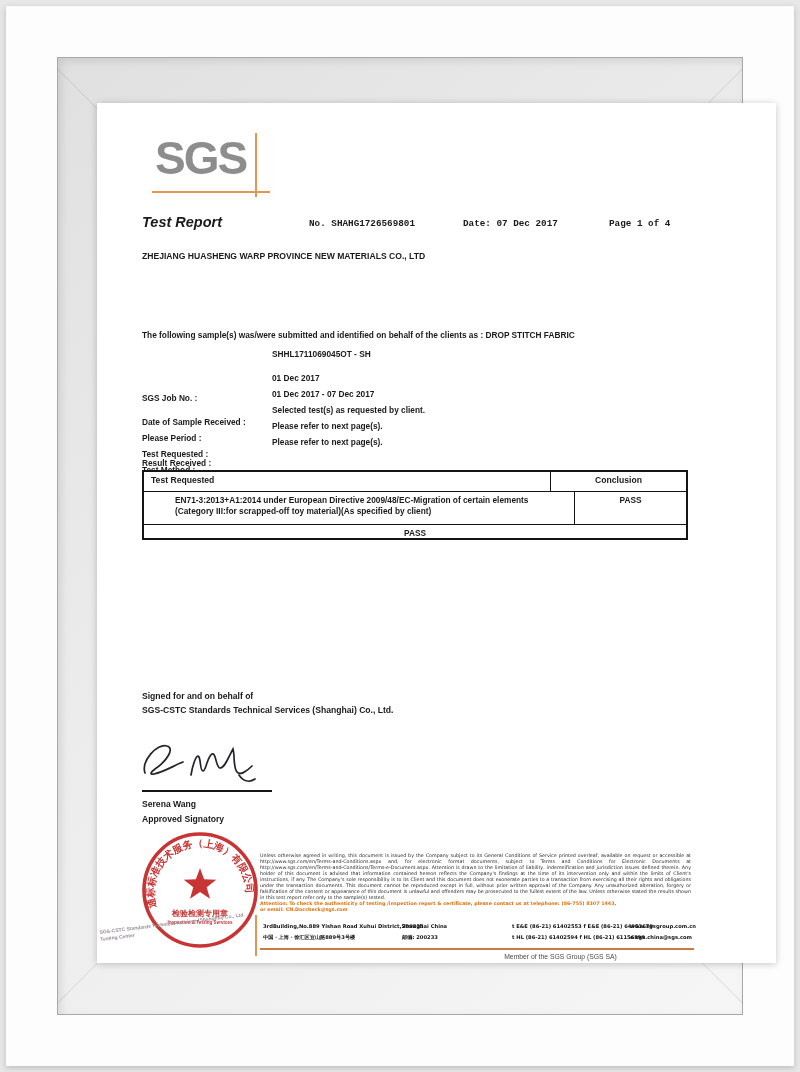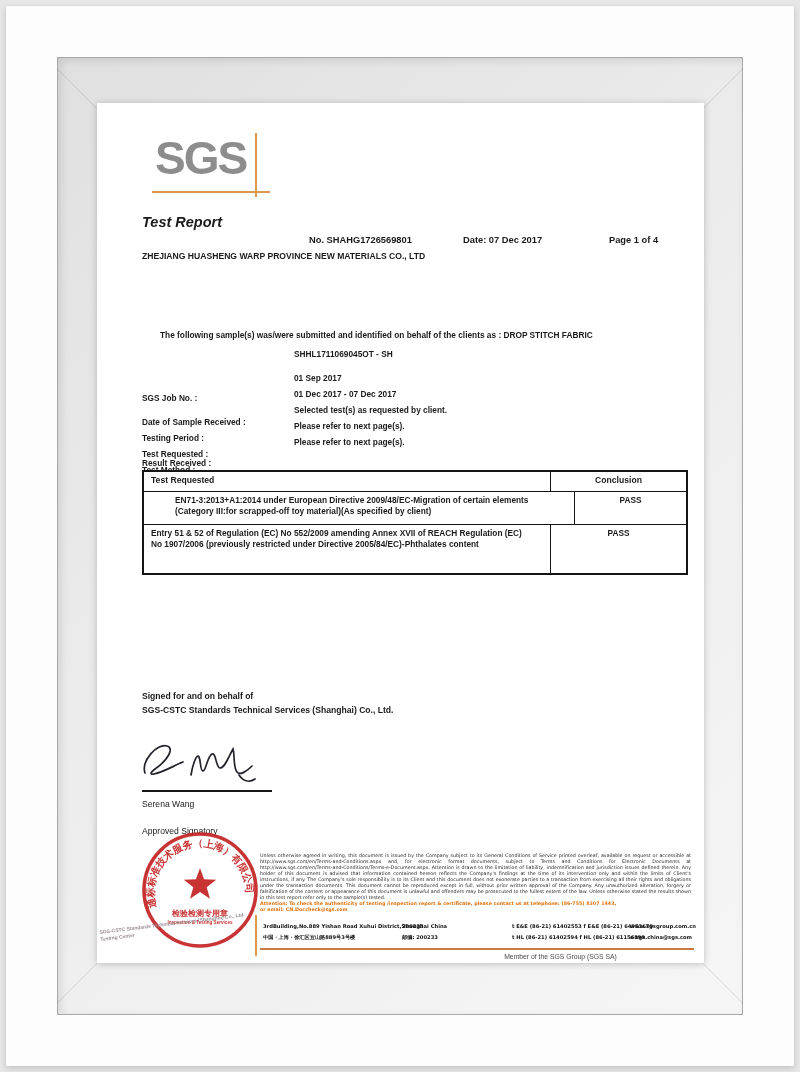--- a/index.html
+++ b/index.html
@@ -13,59 +13,59 @@
   .frame-mat { position:absolute; inset:57px; border:1px solid #a8a8a8;
                background:linear-gradient(140deg,#e0e0e0 0%, #ececec 45%, #f6f6f6 100%);
                box-shadow:inset 3px 3px 8px rgba(0,0,0,.10); }
   .miter { position:absolute; width:1px; height:58px; background:rgba(0,0,0,.10); }
   .miter.tl { left:77px; top:60px; transform:rotate(-45deg); }
   .miter.tr { right:77px; top:60px; transform:rotate(45deg); }
   .miter.bl { left:77px; bottom:60px; transform:rotate(45deg); }
   .miter.br { right:77px; bottom:60px; transform:rotate(-45deg); }
 
   
-  .page { position:absolute; left:97px; top:103px; width:607px; height:860px;
+  .page { position:absolute; left:97px; top:103px; width:679px; height:860px;
           background:#ffffff; box-shadow:0 1px 7px rgba(0,0,0,.22); color:#1a1a1a; }
   .abs { position:absolute; }
 
   
   .sgs-logo { left:58px; top:28px; font-size:46px; font-weight:bold; color:#8d8d8d;
               letter-spacing:-2px; font-family:"Liberation Sans",sans-serif; }
   .crop-h { left:55px; top:88px; width:118px; height:2px; background:#e0974e; }
   .crop-v { left:158px; top:30px; width:2px; height:64px; background:#e0974e; }
   .doc-title { left:45px; top:111px; font-size:14.5px; font-weight:bold;font-style:italic; }
-  .meta { top:132px; font-size:9.3px; font-weight:bold; }
+  .meta { top:115px; font-size:9.3px; font-weight:bold;font-family:Liberation Mono, monospace; }
   .meta-no { left:212px; } .meta-date { left:366px; } .meta-page { left:480px;padding-left:32px; }
 
   .client { left:45px; top:146px; font-size:8.6px; font-weight:bold; line-height:14px; }
 
-  .intro { left:45px; top:227px; width:530px; font-size:8.3px; font-weight:600;margin-left:18px; }
+  .intro { left:45px; top:227px; width:530px; font-size:8.3px; font-weight:600; }
 
   .detail-row { left:45px; width:530px; font-size:8.3px; font-weight:600; }
   .detail-row .lab { position:absolute; left:0;margin-top:44px; }
-  .detail-row .val { position:absolute; left:152px; }
+  .detail-row .val { position:absolute; left:130px; }
   .r0{top:246px;} .r1{top:270px;} .r2{top:286px;} .r3{top:302px;} .r4{top:318px;} .r5{top:334px;}
   .summary-label { left:45px; top:355px; font-size:8.3px; font-weight:600; }
 
   
   .rtable { left:45px; top:367px; width:546px; border:2px solid #141414; background:#fff; }
   .rtable-row { display:flex; border-top:1px solid #141414; }
   .rtable-row.head { border-top:none; }
   .rt-left { width:407px; border-right:1px solid #141414; padding:3px 24px 4px 7px;
              font-size:8.3px; font-weight:600; line-height:11.5px; }
   .rt-right { flex:1; text-align:center; padding-top:3px; font-size:8.3px; font-weight:600; }
   .rtable-row.head .rt-left, .rtable-row.head .rt-right { font-weight:bold; font-size:8.6px; }
   .row1 .rt-left { min-height:32px;margin-left:24px; } .row2 .rt-left { min-height:48px; }
 
   
   .signedfor { left:45px; top:587px; font-size:8.6px; font-weight:600; line-height:13.5px; }
   .sig-svg { left:42px; top:628px; }
   .sig-line { left:45px; top:687px; width:130px; height:2px; background:#161616; }
-  .sig-name { left:45px; top:696px; font-size:8.6px; font-weight:400; }
-  .sig-role { left:45px; top:711px; font-size:8.6px; font-weight:400;margin-top:12px; }
+  .sig-name { left:45px; top:696px; font-size:8.6px; font-weight:700; }
+  .sig-role { left:45px; top:711px; font-size:8.6px; font-weight:700; }
 
   
   .stamp-svg { left:40px; top:724px; opacity:.92; }
   .stamp-caption { left:2px; top:812px; width:230px; color:#9a8e96; font-size:5px;
                    line-height:6.5px; transform:rotate(-7deg); font-weight:bold; }
 
   
   .fineprint { left:163px; top:750px; width:431px; font-size:4.8px; line-height:5.95px;
                text-align:justify; color:#2b2b2b; font-family:"DejaVu Sans",sans-serif; }
   .attention { left:163px; top:798px; width:431px; font-size:4.8px; line-height:5.95px;
@@ -106,24 +106,24 @@
     </div>
 
     <div class="abs intro">The following sample(s) was/were submitted and identified on behalf of the clients as : DROP STITCH FABRIC</div>
 
     <div class="abs detail-row r0">
       <span class="lab">SGS Job No. :</span>
       <span class="val">SHHL1711069045OT - SH</span>
     </div>
     <div class="abs detail-row r1">
       <span class="lab">Date of Sample Received :</span>
-      <span class="val">01 Sep 2017</span>
+      <span class="val">01 Dec 2017</span>
     </div>
     <div class="abs detail-row r2">
-      <span class="lab">Testing Period :</span>
+      <span class="lab">Please Period :</span>
       <span class="val">01 Dec 2017 - 07 Dec 2017</span>
     </div>
     <div class="abs detail-row r3">
       <span class="lab">Test Requested :</span>
       <span class="val">Selected test(s) as requested by client.</span>
     </div>
     <div class="abs detail-row r4">
       <span class="lab">Test Method :</span>
       <span class="val">Please refer to next page(s).</span>
     </div>
@@ -137,21 +137,20 @@
     <div class="abs rtable">
       <div class="rtable-row head">
         <div class="rt-left">Test Requested</div>
         <div class="rt-right">Conclusion</div>
       </div>
       <div class="rtable-row row1">
         <div class="rt-left">EN71-3:2013+A1:2014 under European Directive 2009/48/EC-Migration of certain elements (Category III:for scrapped-off toy material)(As specified by client)</div>
         <div class="rt-right">PASS</div>
       </div>
       <div class="rtable-row row2">
-        <div class="rt-left">Entry 51 &amp; 52 of Regulation (EC) No 552/2009 amending Annex XVII of REACH Regulation (EC) No 1907/2006 (previously restricted under Directive 2005/84/EC)-Phthalates content</div>
         <div class="rt-right">PASS</div>
       </div>
     </div>
 
     <div class="abs signedfor">
       <div>Signed for and on behalf of</div>
       <div>SGS-CSTC Standards Technical Services (Shanghai) Co., Ltd.</div>
     </div>
     <svg class="abs sig-svg" width="140" height="58" viewBox="0 0 140 58">
       <g fill="none" stroke="#23232b" stroke-width="1.7" stroke-linecap="round">

